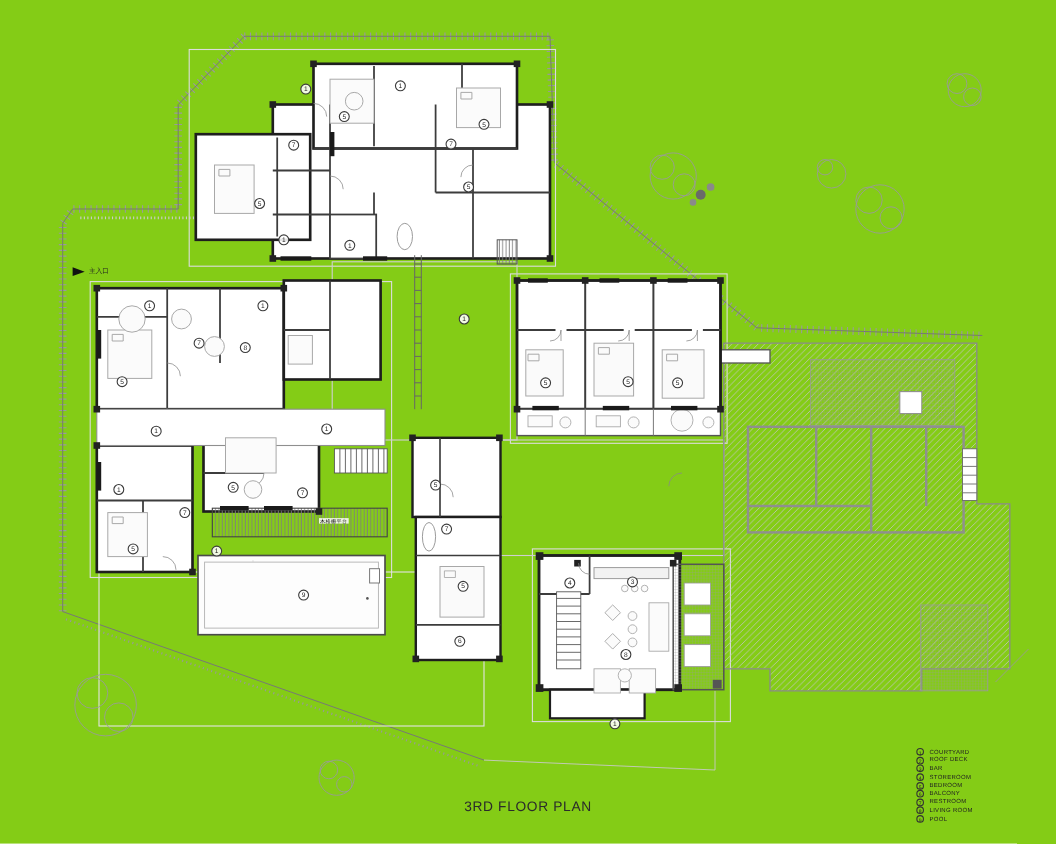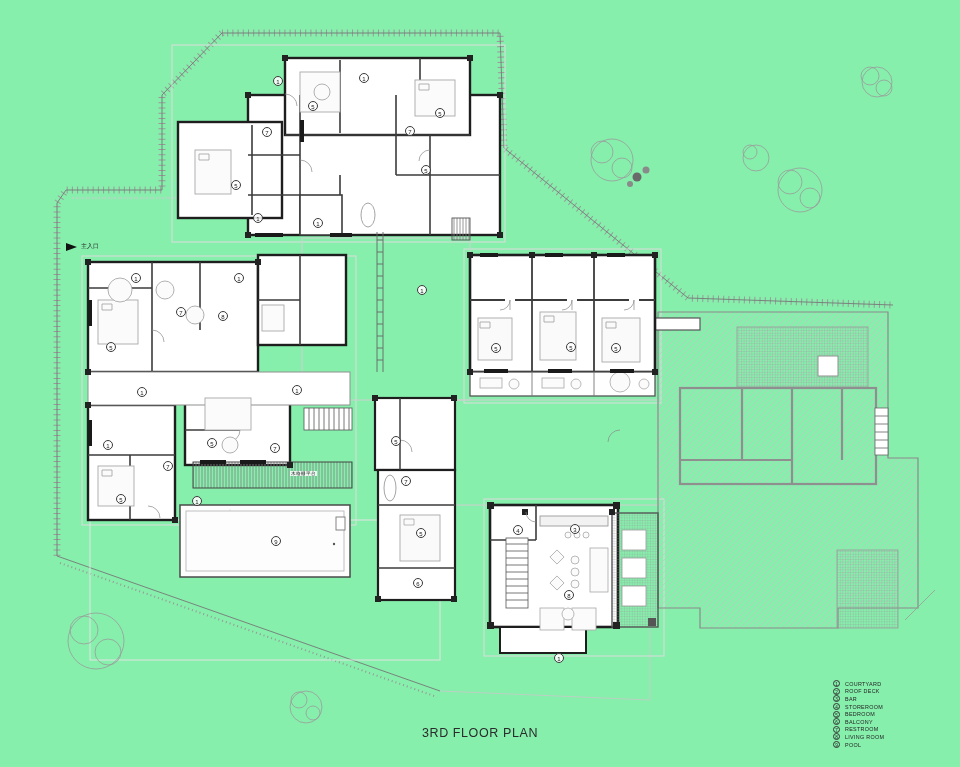--- a/index.html
+++ b/index.html
@@ -1,17 +1,17 @@
 <!DOCTYPE html>
 <html><head>
 <meta charset="utf-8">
 <style>
   html,body{margin:0;padding:0;background:#ffffff;width:960px;height:767px;overflow:hidden;
     font-family:"Liberation Sans",sans-serif;}
-  #canvas{position:relative;width:960px;height:767px;background:#86efac;}
+  #canvas{position:relative;width:960px;height:767px;background:#84cc16;}
   #plan-svg{position:absolute;left:0;top:0;}
   
   .marker{position:absolute;width:10px;height:10px;border:0.7px solid #3a3a3a;border-radius:50%;
     background:rgba(255,255,255,.88);color:#222;font-size:6px;line-height:10px;text-align:center;
     transform:translate(-50%,-50%);box-sizing:border-box;}
   
   #legend{position:absolute;left:833px;top:680px;}
   .legend-row{display:flex;align-items:center;height:7.6px;margin-bottom:0;}
   .legend-num{display:inline-block;width:7px;height:7px;border:0.6px solid #333;border-radius:50%;
     font-size:4.6px;line-height:7px;text-align:center;color:#222;box-sizing:border-box;flex:0 0 auto;}

